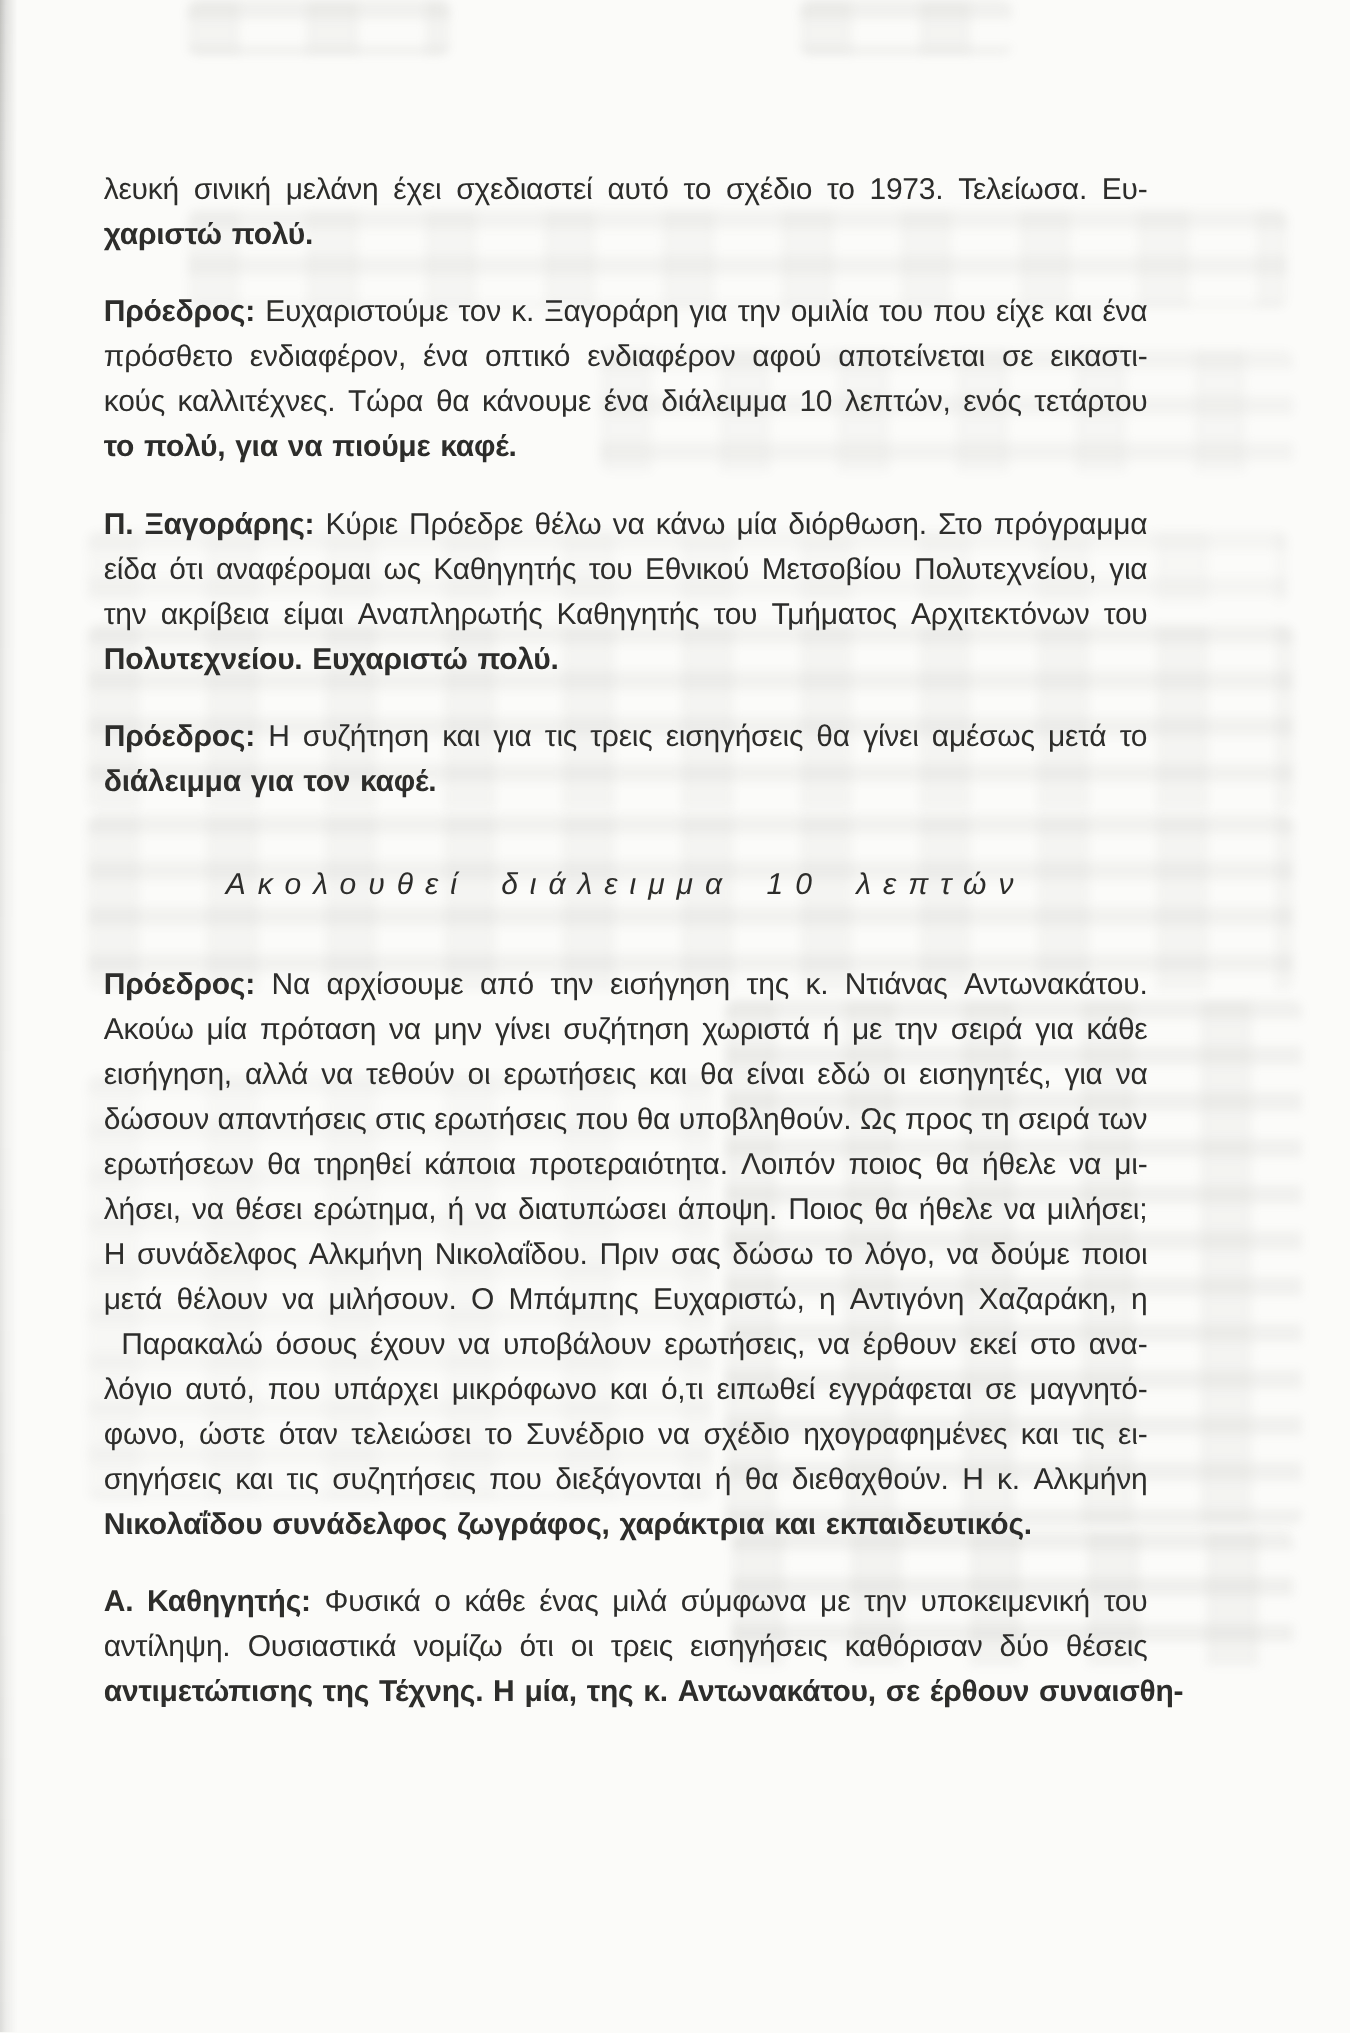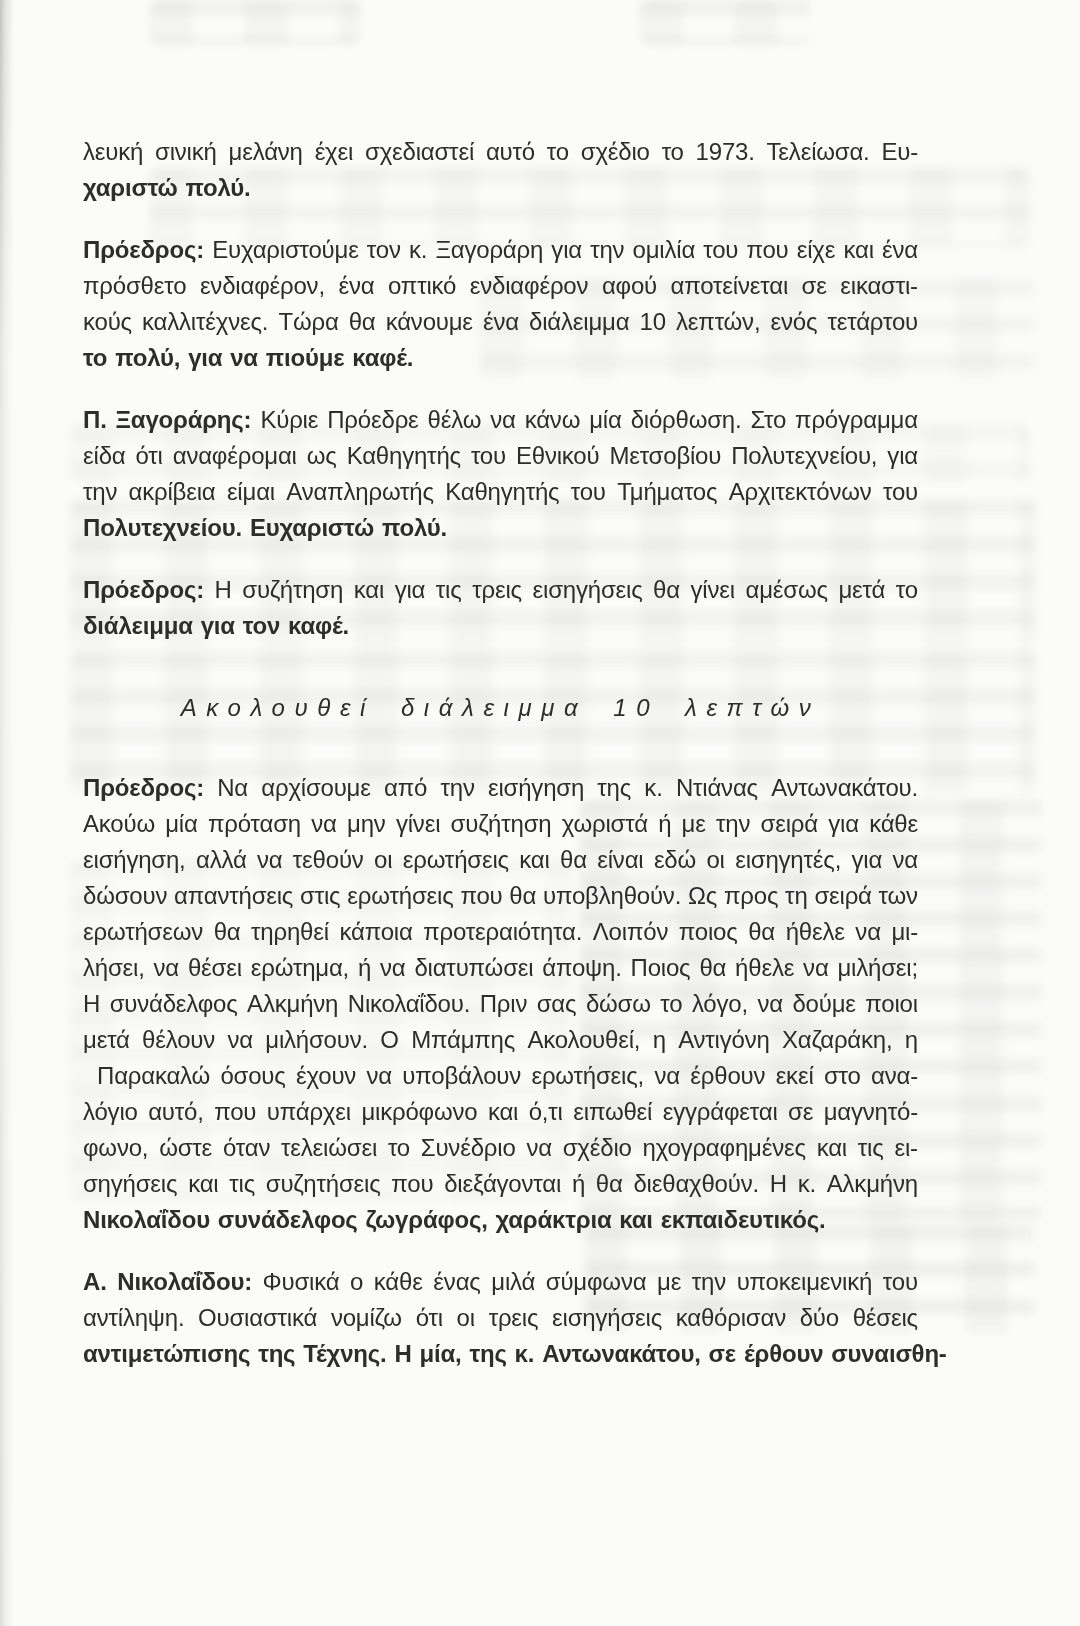--- a/index.html
+++ b/index.html
@@ -315,21 +315,21 @@
             <span class="w">δούμε</span>
             <span class="w">ποιοι</span>
           </div>
           <div class="line">
             <span class="w">μετά</span>
             <span class="w">θέλουν</span>
             <span class="w">να</span>
             <span class="w">μιλήσουν.</span>
             <span class="w">Ο</span>
             <span class="w">Μπάμπης</span>
-            <span class="w">Ακολουθεί,</span>
+            <span class="w">Ευχαριστώ,</span>
             <span class="w">η</span>
             <span class="w">Αντιγόνη</span>
             <span class="w">Χαζαράκη,</span>
             <span class="w">η</span>
           </div>
         </div>
         <div class="para no-gap indent">
           <div class="line">
             <span class="w">Παρακαλώ</span>
             <span class="w">όσους</span>
@@ -389,21 +389,21 @@
             <span class="w">συνάδελφος</span>
             <span class="w">ζωγράφος,</span>
             <span class="w">χαράκτρια</span>
             <span class="w">και</span>
             <span class="w">εκπαιδευτικός.</span>
           </div>
         </div>
         <div class="para">
           <div class="line">
             <span class="w b">Α.</span>
-            <span class="w b">Νικολαΐδου:</span>
+            <span class="w b">Καθηγητής:</span>
             <span class="w">Φυσικά</span>
             <span class="w">ο</span>
             <span class="w">κάθε</span>
             <span class="w">ένας</span>
             <span class="w">μιλά</span>
             <span class="w">σύμφωνα</span>
             <span class="w">με</span>
             <span class="w">την</span>
             <span class="w">υποκειμενική</span>
             <span class="w">του</span>

